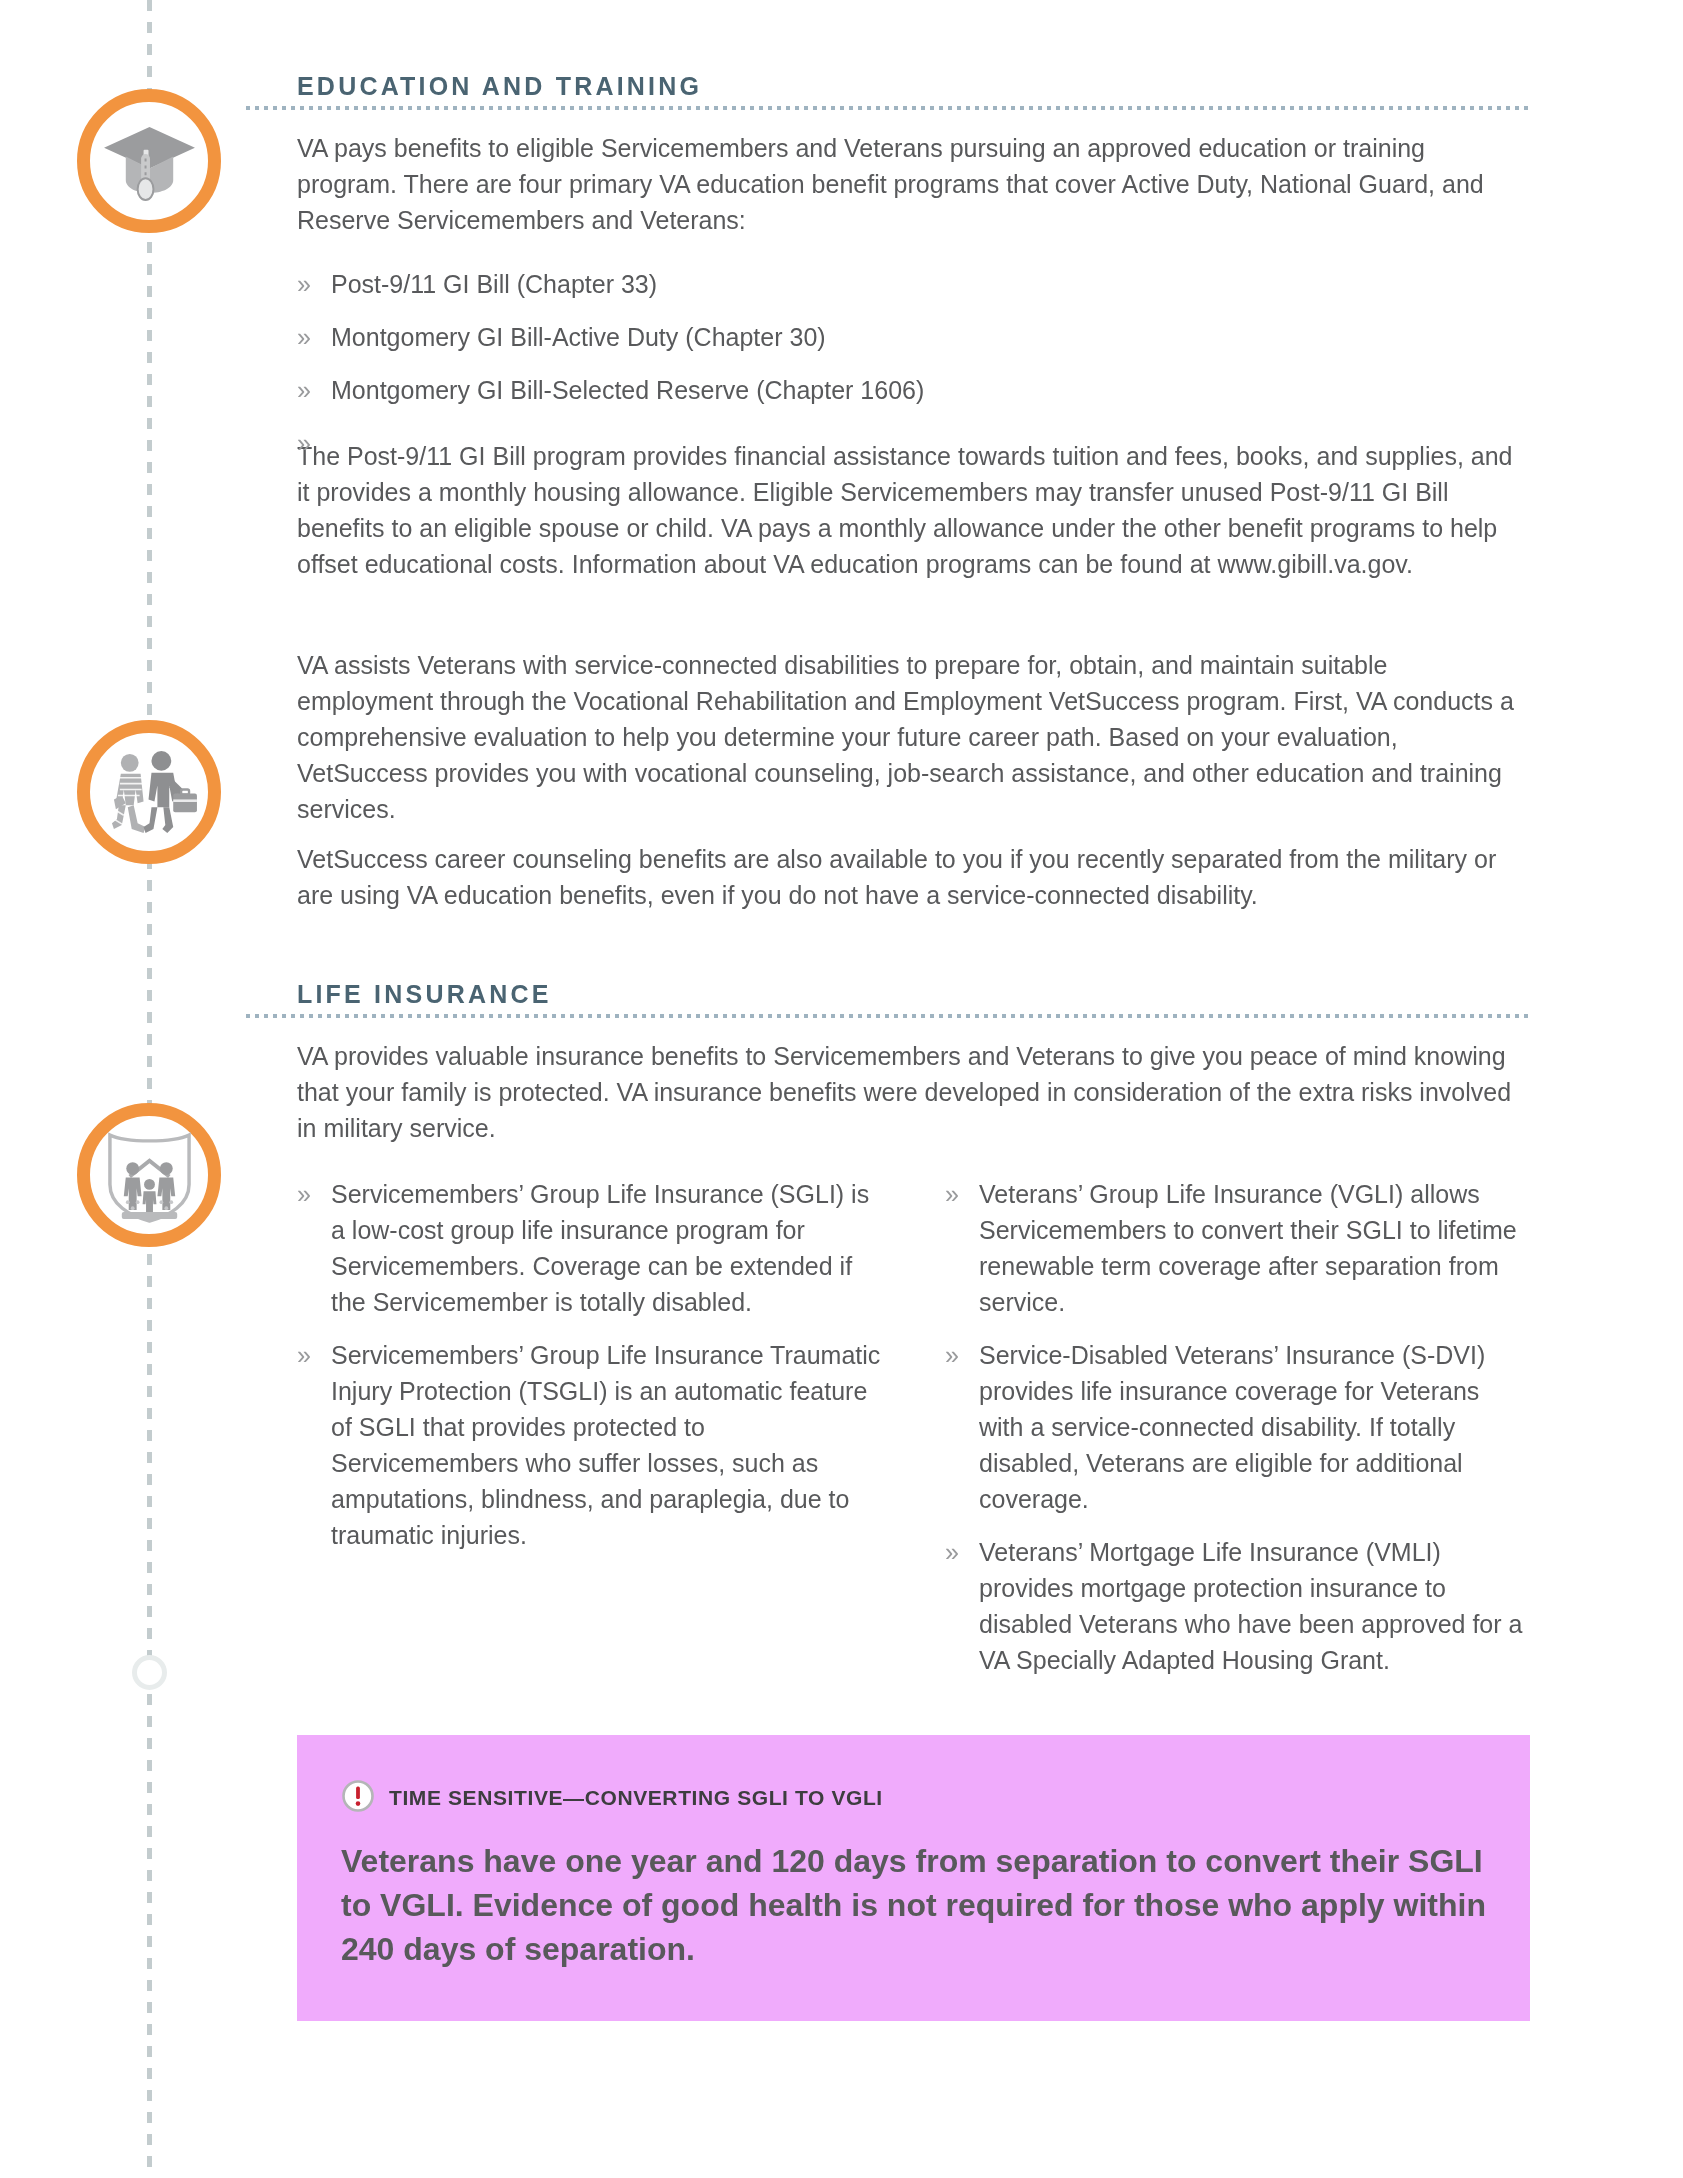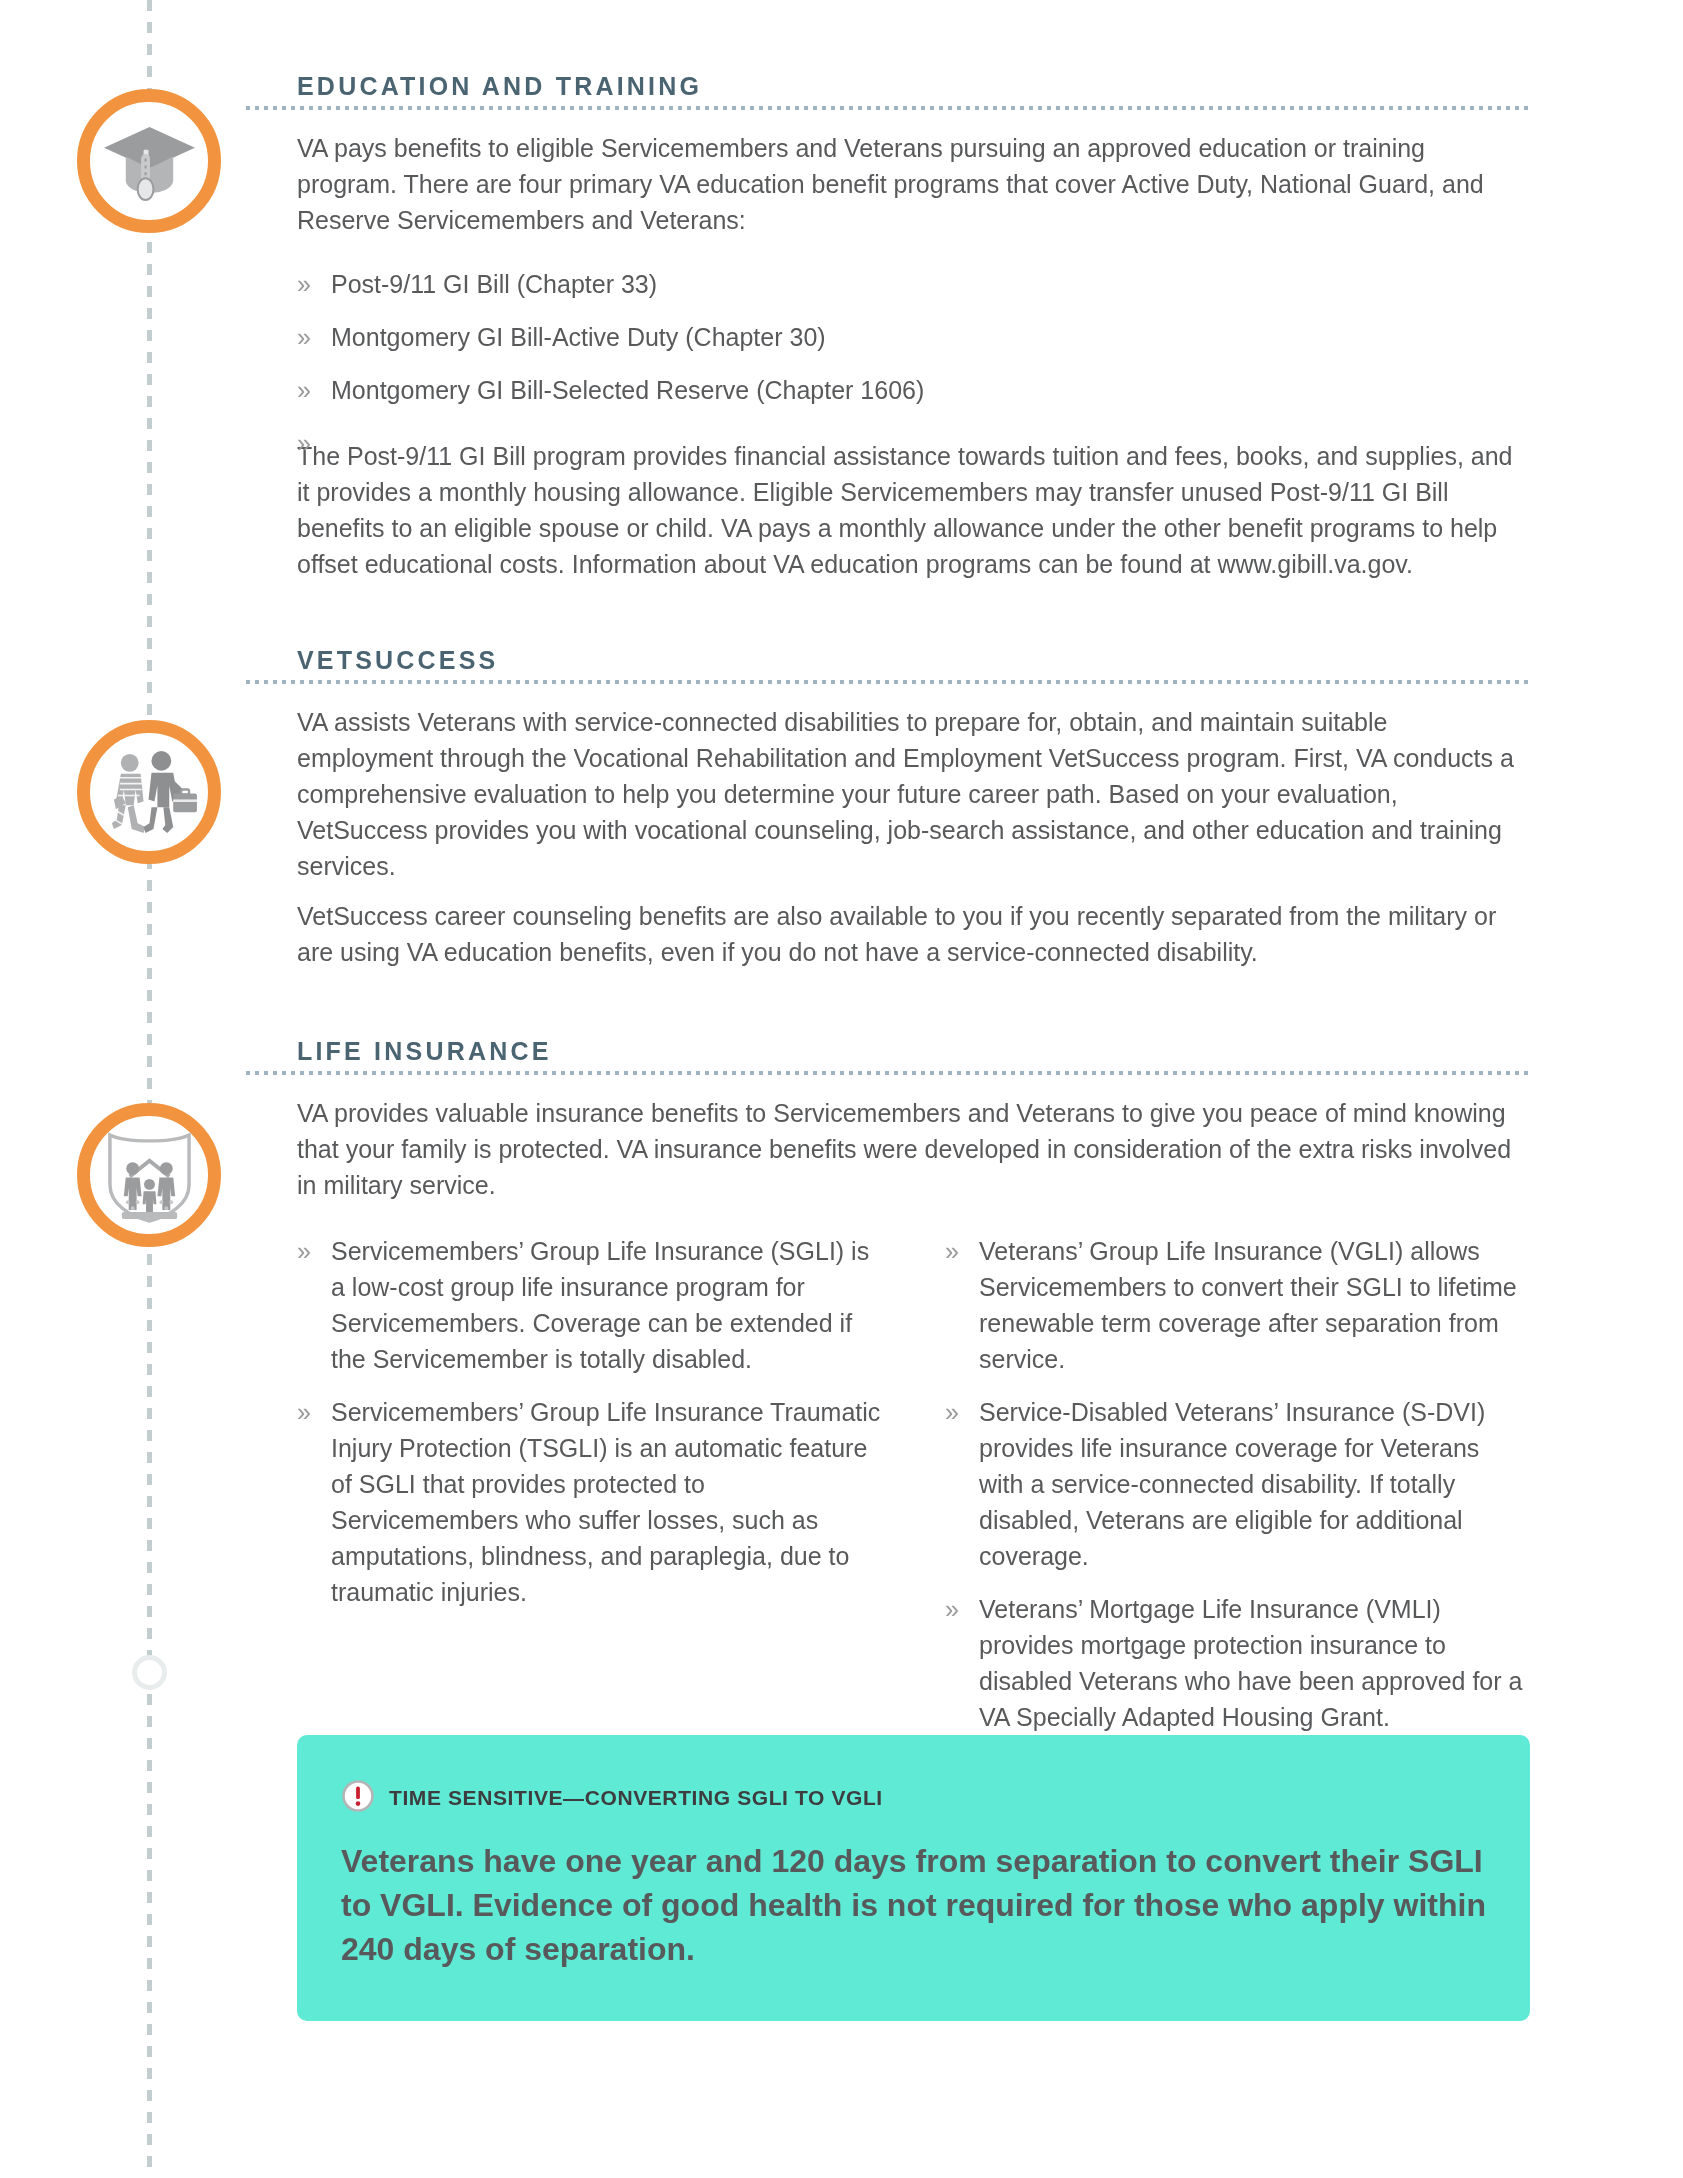--- a/index.html
+++ b/index.html
@@ -161,23 +161,23 @@
   .two-col li .guillemet {
     position: absolute;
     left: 0;
     top: 0;
     color: #9a9b9d;
     font-size: 25px;
   }
 
   
   .callout {
-    background: #5eead4;
+    background: #f0abfc;
+    margin-top: 57px;
     padding: 44px 40px 50px 44px;
-    border-radius: 10px;
   }
   .callout-head {
     display: flex;
     align-items: center;
     gap: 14px;
     margin-bottom: 22px;
   }
   .callout-title {
     font-size: 21px;
     letter-spacing: 0.6px;
@@ -302,24 +302,20 @@
         </li>
         <li class="body">
           <span class="guillemet">»</span>
         </li>
       </ul>
 
       <p class="body" style="margin-top:30px;">The Post-9/11 GI Bill program provides financial assistance towards tuition and fees, books, and supplies, and it provides a monthly housing allowance. Eligible Servicemembers may transfer unused Post-9/11 GI Bill benefits to an eligible spouse or child. VA pays a monthly allowance under the other benefit programs to help offset educational costs. Information about VA education programs can be found at www.gibill.va.gov.</p>
     </div>
 
     <div class="section" style="padding-top:51px;">
-      <div class="section-head">
-        <div class="section-title">VETSUCCESS</div>
-        <div class="head-rule"></div>
-      </div>
 
       <p class="body">VA assists Veterans with service-connected disabilities to prepare for, obtain, and maintain suitable employment through the Vocational Rehabilitation and Employment VetSuccess program. First, VA conducts a comprehensive evaluation to help you determine your future career path. Based on your evaluation, VetSuccess provides you with vocational counseling, job-search assistance, and other education and training services.</p>
       <p class="body">VetSuccess career counseling benefits are also available to you if you recently separated from the military or are using VA education benefits, even if you do not have a service-connected disability.</p>
     </div>
 
     <div class="section" style="padding-top:54px;">
       <div class="section-head">
         <div class="section-title">LIFE INSURANCE</div>
         <div class="head-rule"></div>
       </div>

